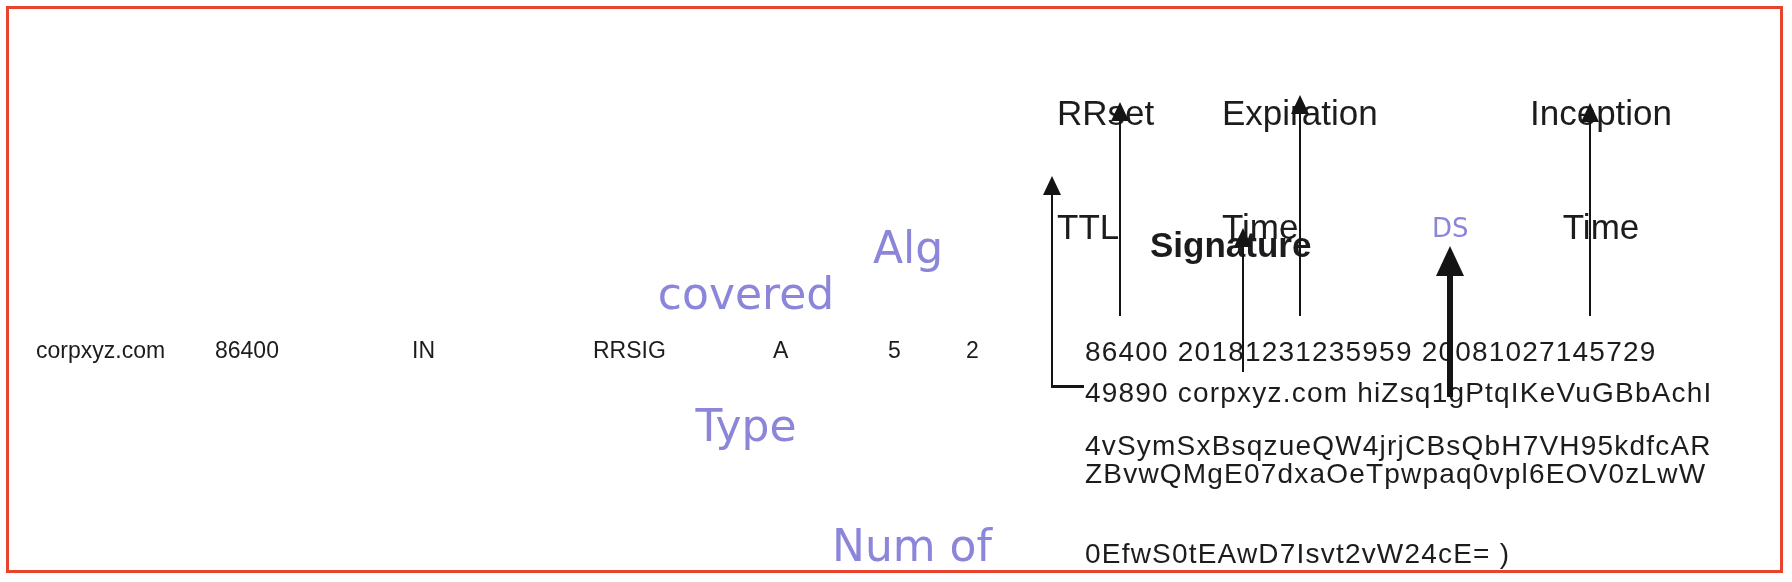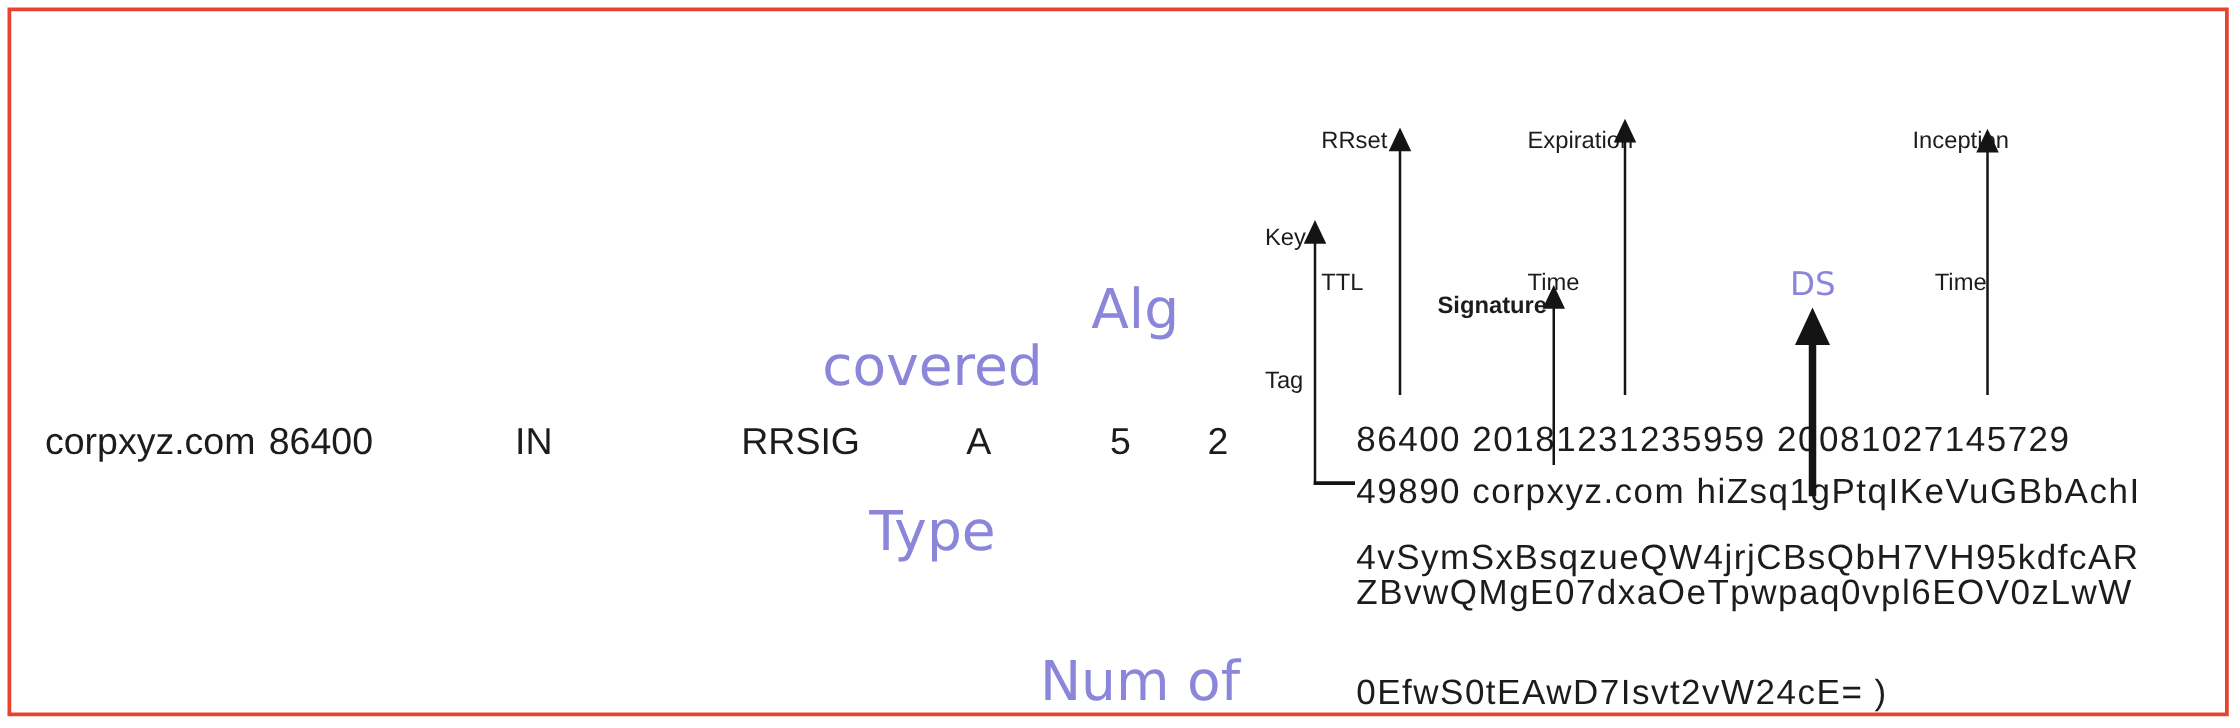--- a/index.html
+++ b/index.html
@@ -16,39 +16,39 @@
     position: absolute;
     left: 6px; top: 6px;
     width: 1777px; height: 567px;
     border: 3px solid var(--border, #e8432f);
     box-sizing: border-box;
     pointer-events: none;
   }
   
   .rec {
     position: absolute;
-    font-size: 30px;
+    font-size: 23px;
     white-space: pre;
     color: var(--text, #1c1c1e);
     z-index: 2;
   }
   
   .rdata-line {
     position: absolute;
     left: 1085px;
     font-size: 28px;
     letter-spacing: 1.2px;
     white-space: pre;
     color: var(--text, #1c1c1e);
     z-index: 2;
   }
   
   .blk {
     position: absolute;
-    font-size: 19px;
+    font-size: 35px;
     line-height: 38px;
     color: var(--text, #1c1c1e);
     z-index: 2;
     white-space: pre;
   }
   
   .pur {
     position: absolute;
     font-family: "DejaVu Sans", sans-serif;
     font-size: 44px;
@@ -104,24 +104,20 @@
     <div>TTL</div>
   </div>
   <div class="blk" style="left:1222px; top:18px;">
     <div>Expiration</div>
     <div>Time</div>
   </div>
   <div class="blk" style="left:1530px; top:18px;text-align:center;">
     <div>Inception</div>
     <div>Time</div>
   </div>
-  <div class="blk" style="left:1012px; top:96px;">
-    <div>Key</div>
-    <div>Tag</div>
-  </div>
   <div class="blk" style="left:1150px; top:150px;font-weight:bold;">
     <div>Signature</div>
   </div>
 
   <div class="pur center" style="left:640px; top:184px; width:212px;">
     <div>covered</div>
     <div>Type</div>
   </div>
   <div class="pur" style="left:873px; top:226px;">Alg</div>
   <div class="pur center" style="left:806px; top:436px; width:212px;">

